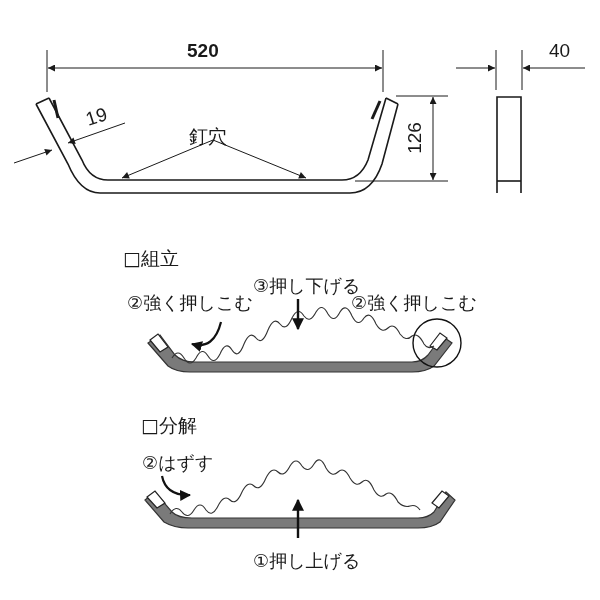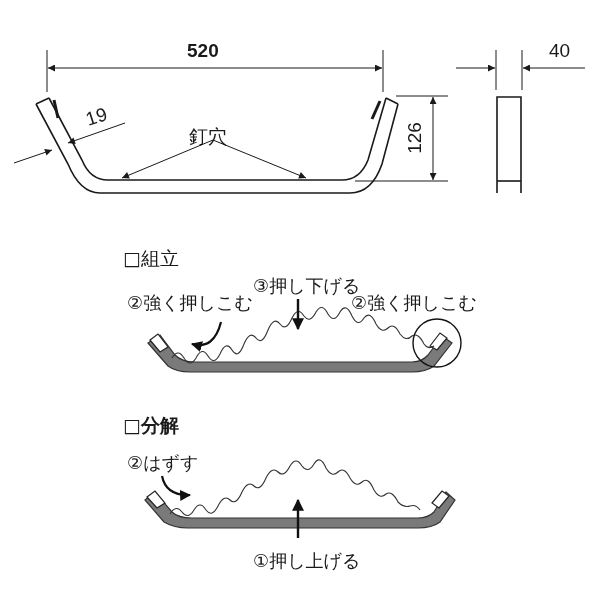--- a/index.html
+++ b/index.html
@@ -100,15 +100,15 @@
 <div class="lbl dim" style="left:86px; top:106px; transform:rotate(-18deg);">19</div>
 <div class="lbl" style="left:189px; top:124px; font-size:19px;">釘穴</div>
 <div class="lbl dim" style="left:399px; top:127px; transform:rotate(-90deg); transform-origin:center;">126</div>
 <div class="lbl dim" style="left:549px; top:40px;">40</div>
 
 <div class="lbl sec" style="left:123px; top:246px;">□組立</div>
 <div class="lbl note" style="left:351px; top:291px;">②強く押しこむ</div>
 <div class="lbl note" style="left:127px; top:291px;">②強く押しこむ</div>
 <div class="lbl note" style="left:253px; top:274px;">③押し下げる</div>
 
-<div class="lbl sec" style="left:123px; top:413px;font-weight:bold;">□分解</div>
+<div class="lbl sec" style="left:141px; top:413px;">□分解</div>
 <div class="lbl note" style="left:253px; top:542px;margin-top:7px;">①押し上げる</div>
-<div class="lbl note" style="left:127px; top:451px;">②はずす</div>
+<div class="lbl note" style="left:142px; top:451px;">②はずす</div>
 
 </body></html>

